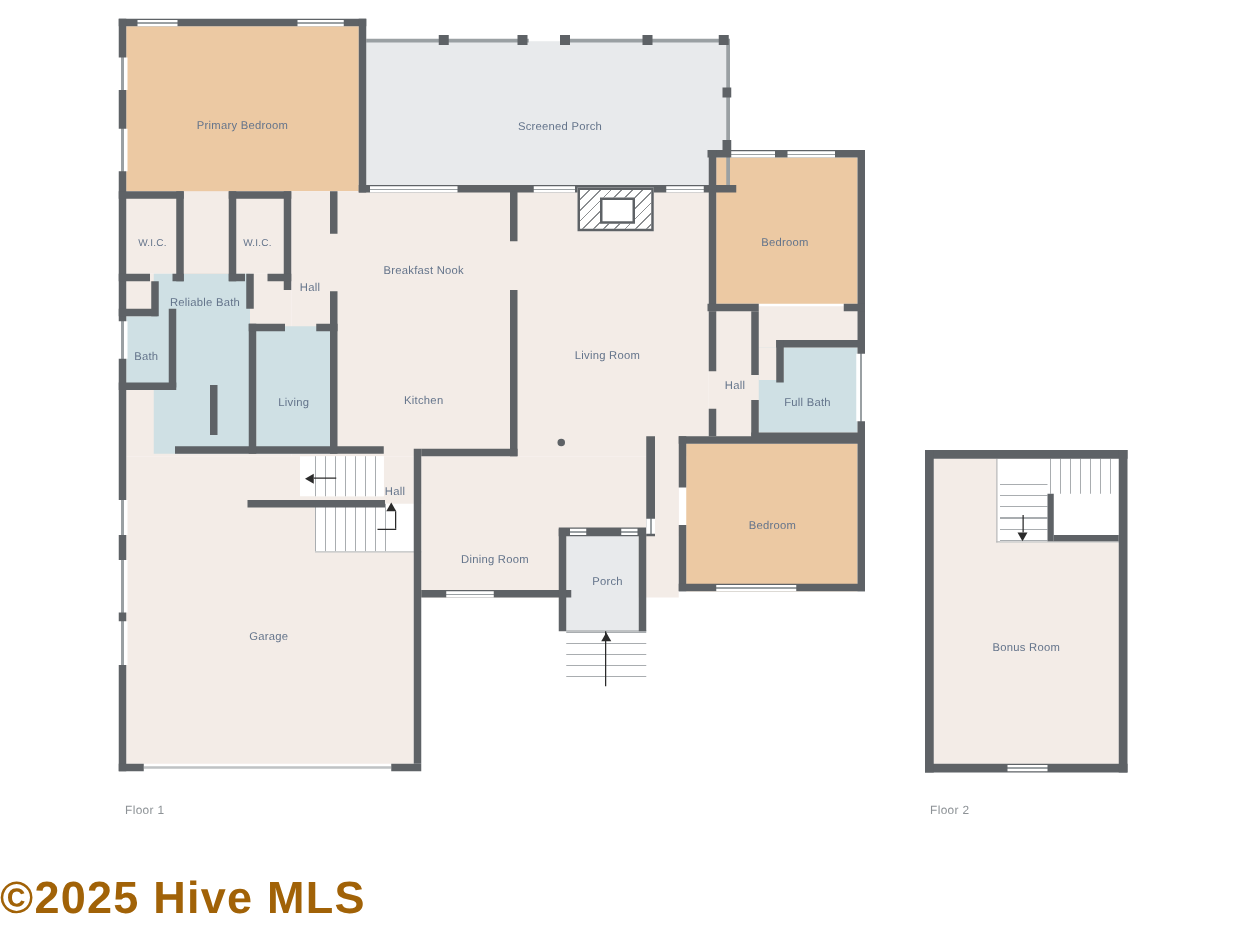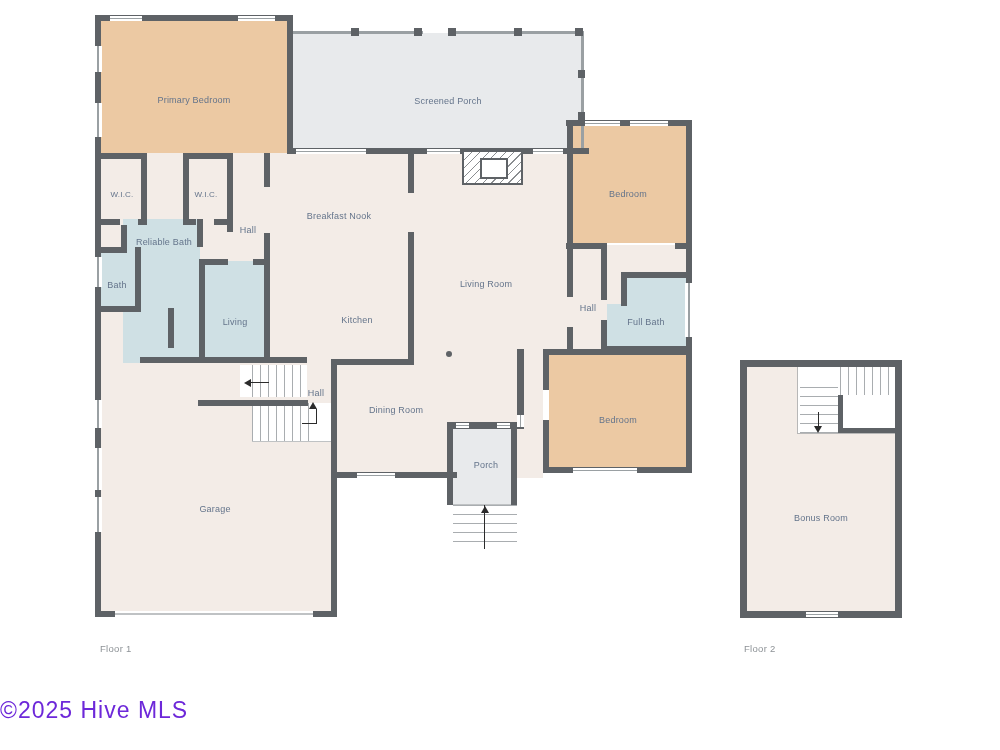--- a/index.html
+++ b/index.html
@@ -35,22 +35,22 @@
   .floor-lbl{position:absolute;z-index:6;font-size:9.5px;color:#8d9296;letter-spacing:.3px;}
   #fireplace{position:absolute;z-index:4;background:#fff;border:2px solid var(--wall);
        background-image:repeating-linear-gradient(135deg,transparent 0 5px,#8a8d90 5px 6px);}
   #fireplace-inner{position:absolute;z-index:5;background:#fff;border:2px solid var(--wall);}
   .dot{position:absolute;z-index:5;width:6px;height:6px;border-radius:50%;background:var(--wall);}
   .arr{position:absolute;z-index:6;width:0;height:0;}
   .arr.left{border-top:4px solid transparent;border-bottom:4px solid transparent;border-right:7px solid #2b2b2b;}
   .arr.up{border-left:4px solid transparent;border-right:4px solid transparent;border-bottom:7px solid #2b2b2b;}
   .arr.down{border-left:4px solid transparent;border-right:4px solid transparent;border-top:7px solid #2b2b2b;}
   .arrline{position:absolute;z-index:6;background:#2b2b2b;}
-  #watermark{position:absolute;z-index:7;left:0px;top:697px;font-size:23px;color:#6d28d9;
-       letter-spacing:1px;font-weight:400;}
+  #watermark{position:absolute;z-index:7;left:0px;top:697px;font-size:36px;color:#a16207;
+       letter-spacing:1px;font-weight:700;}
   #disclaimer{position:absolute;z-index:7;left:250px;top:713px;width:500px;text-align:center;
        font-size:10px;color:#9ba1a6;}
 </style>
 </head>
 <body>
 
 <div id="canvas">
 
   <span class="lbl" style="left:194px;top:100px">Primary Bedroom</span>
   <span class="lbl" style="left:448px;top:101px">Screened Porch</span>
@@ -58,23 +58,23 @@
   <span class="lbl" style="left:206px;top:194px;font-size:8px">W.I.C.</span>
   <span class="lbl" style="left:248px;top:230px">Hall</span>
   <span class="lbl" style="left:339px;top:216px">Breakfast Nook</span>
   <span class="lbl" style="left:628px;top:194px">Bedroom</span>
   <span class="lbl" style="left:164px;top:242px">Reliable Bath</span>
   <span class="lbl" style="left:117px;top:285px">Bath</span>
   <span class="lbl" style="left:486px;top:284px">Living Room</span>
   <span class="lbl" style="left:588px;top:308px">Hall</span>
   <span class="lbl" style="left:646px;top:322px">Full Bath</span>
   <span class="lbl" style="left:235px;top:322px">Living</span>
-  <span class="lbl" style="left:357px;top:320px">Kitchen</span>
+  <span class="lbl" style="left:339px;top:320px">Kitchen</span>
   <span class="lbl" style="left:316px;top:393px">Hall</span>
-  <span class="lbl" style="left:396px;top:410px">Dining Room</span>
+  <span class="lbl" style="left:396px;top:447px">Dining Room</span>
   <span class="lbl" style="left:618px;top:420px">Bedroom</span>
   <span class="lbl" style="left:486px;top:465px">Porch</span>
   <span class="lbl" style="left:215px;top:509px">Garage</span>
   <span class="lbl" style="left:821px;top:518px">Bonus Room</span>
 
   <span class="floor-lbl" style="left:100px;top:643px">Floor 1</span>
   <span class="floor-lbl" style="left:744px;top:643px">Floor 2</span>
 
   <div id="fireplace" style="left:462px;top:150px;width:57px;height:31px"></div>
   <div id="fireplace-inner" style="left:480px;top:158px;width:24px;height:17px"></div>

